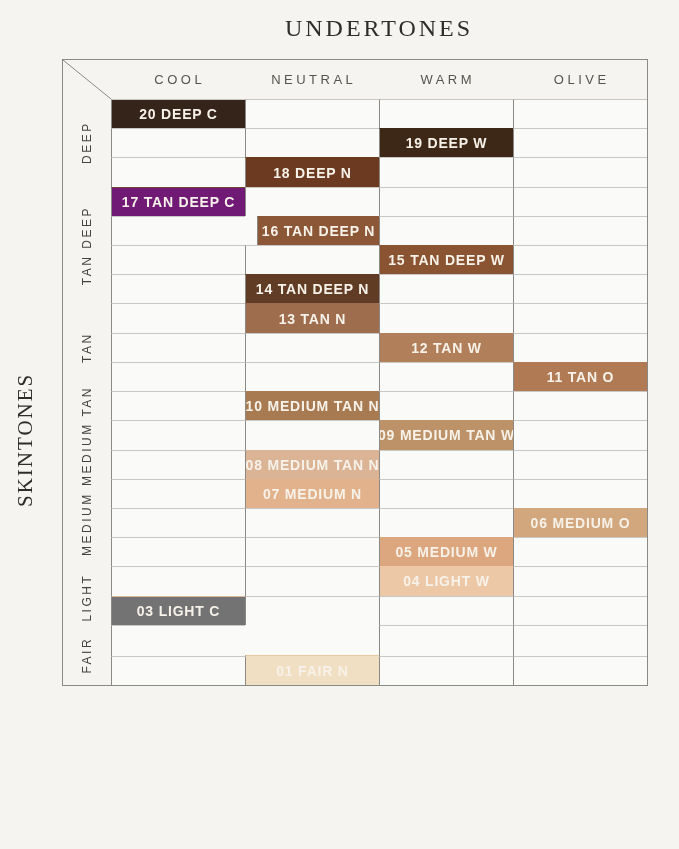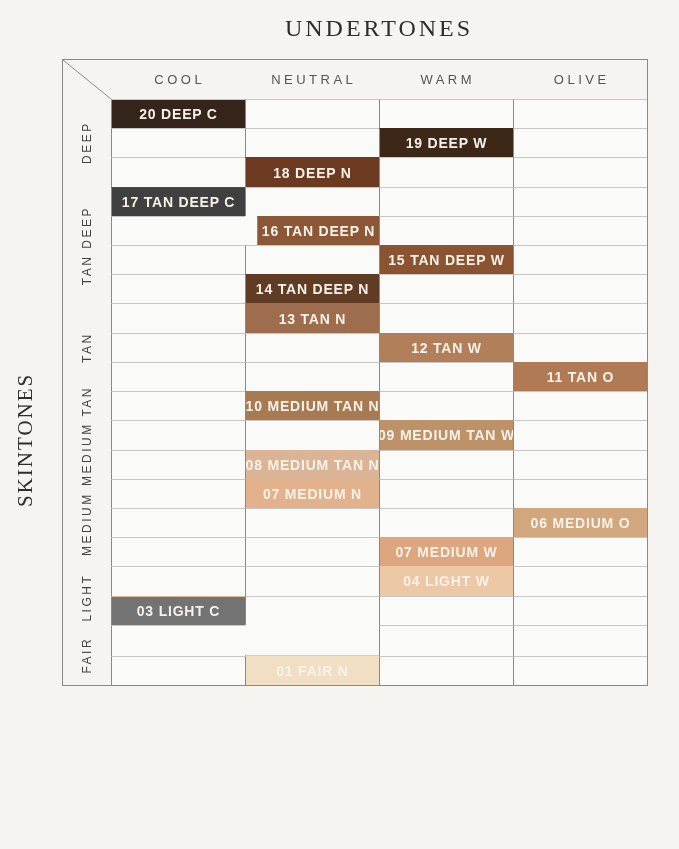--- a/index.html
+++ b/index.html
@@ -117,21 +117,21 @@
         <div class="cell"></div>
         <div class="cell"></div>
         <div class="cell"></div>
         <div class="cell"></div>
         <div class="cell filled" style="background: rgb(61, 40, 23); border-top-color: rgb(61, 40, 23);">19 DEEP W</div>
         <div class="cell"></div>
         <div class="cell"></div>
         <div class="cell filled" style="background: rgb(107, 58, 33); border-top-color: rgb(107, 58, 33);">18 DEEP N</div>
         <div class="cell"></div>
         <div class="cell"></div>
-        <div class="cell filled" style="background: #404040; border-top-color: rgb(109, 70, 48);">17 TAN DEEP C</div>
+        <div class="cell filled" style="background: #701a75; border-top-color: rgb(109, 70, 48);">17 TAN DEEP C</div>
         <div class="cell"></div>
         <div class="cell"></div>
         <div class="cell"></div>
         <div class="cell"></div>
         <div class="cell filled" style="background: rgb(140, 87, 55); border-top-color: rgb(140, 87, 55); margin-left: 12px;">16 TAN DEEP N</div>
         <div class="cell"></div>
         <div class="cell"></div>
         <div class="cell"></div>
         <div class="cell"></div>
         <div class="cell filled" style="background: rgb(138, 84, 50); border-top-color: rgb(138, 84, 50);">15 TAN DEEP W</div>
@@ -167,21 +167,21 @@
         <div class="cell"></div>
         <div class="cell filled" style="background: rgb(225, 178, 140); border-top-color: rgb(225, 178, 140);">07 MEDIUM N</div>
         <div class="cell"></div>
         <div class="cell"></div>
         <div class="cell"></div>
         <div class="cell"></div>
         <div class="cell"></div>
         <div class="cell filled" style="background: rgb(210, 167, 125); border-top-color: rgb(210, 167, 125);">06 MEDIUM O</div>
         <div class="cell"></div>
         <div class="cell"></div>
-        <div class="cell filled" style="background: rgb(220, 166, 126); border-top-color: rgb(220, 166, 126);">07 MEDIUM W</div>
+        <div class="cell filled" style="background: rgb(220, 166, 126); border-top-color: rgb(220, 166, 126);">05 MEDIUM W</div>
         <div class="cell"></div>
         <div class="cell"></div>
         <div class="cell"></div>
         <div class="cell filled" style="background: rgb(236, 200, 166); border-top-color: rgb(236, 200, 166);">04 LIGHT W</div>
         <div class="cell"></div>
         <div class="cell filled" style="background: #737373; border-top-color: rgb(217, 184, 156);">03 LIGHT C</div>
         <div class="cell"></div>
         <div class="cell"></div>
         <div class="cell"></div>
         <div class="cell"></div>

